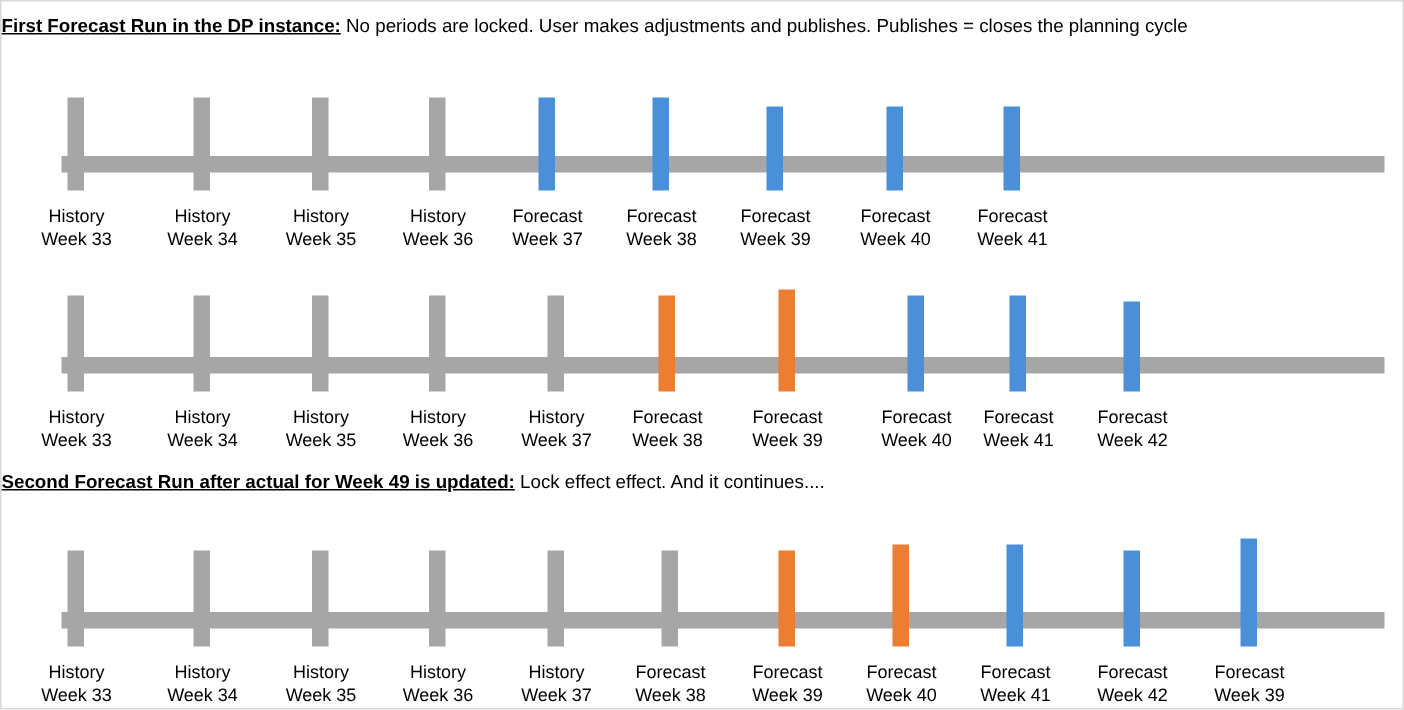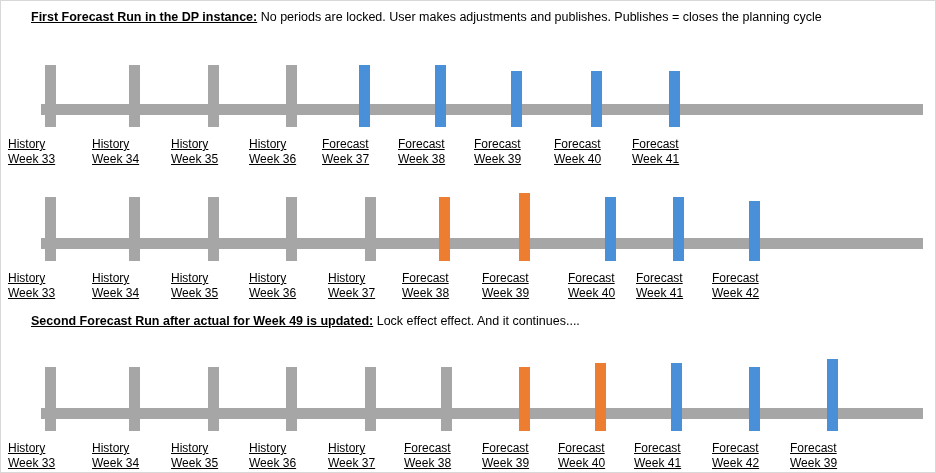--- a/index.html
+++ b/index.html
@@ -16,21 +16,20 @@
     overflow: hidden;
     border: 1px solid #d8d8d8;
     box-sizing: border-box;
   }
   .section {
     position: relative;
   }
   .caption {
     font-size: 12.5px;
     line-height: 16px;
-    padding-left: 30px;
     white-space: nowrap;
   }
   .caption .lead {
     font-weight: bold;
     text-decoration: underline;
   }
   .caption .rest {
     font-weight: normal;
   }
   .timeline {
@@ -55,23 +54,23 @@
   .tick.forecast {
     background: #4a90d9;
   }
   .tick.locked {
     background: #ed7d31;
   }
   .label {
     position: absolute;
     font-size: 12px;
     line-height: 15px;
+    text-align: center;
     width: 86px;
     white-space: nowrap;
-    text-decoration: underline;
   }
   .label span {
     display: block;
   }
   
   #sec1 { position:absolute; top: 8px; left: 0; width: 936px; }
   #sec2 { position:absolute; top: 158px; left: 0; width: 936px; }
   #sec3 { position:absolute; top: 312px; left: 0; width: 936px; }
 </style>
 </head>

